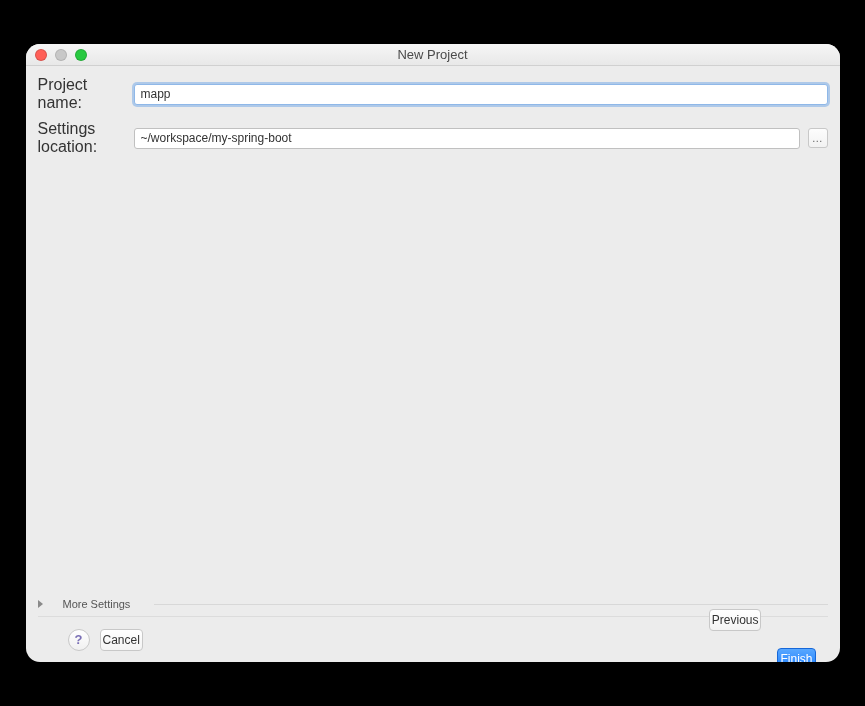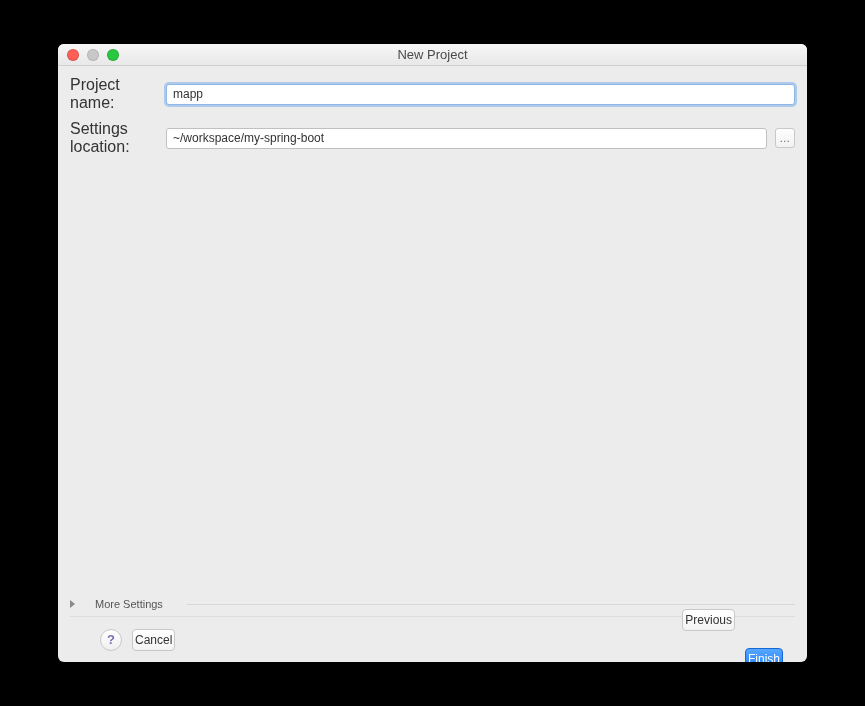--- a/index.html
+++ b/index.html
@@ -11,24 +11,24 @@
       background: #000;
       font-family: -apple-system, "Helvetica Neue", Helvetica, Arial, sans-serif;
       font-size: 12px;
       width: 865px;
       height: 706px;
       display: flex;
       align-items: center;
       justify-content: center;
     }
     .window {
-      width: 749px;
+      width: 814px;
       height: 618px;
       background: #ececec;
-      border-radius: 6px;
+      border-radius: 14px;
       box-shadow: 0 12px 40px rgba(0,0,0,0.5), 0 0 0 1px rgba(0,0,0,0.15);
       display: flex;
       flex-direction: column;
       overflow: hidden;
     }
     .titlebar {
       height: 22px;
       background: linear-gradient(#f6f6f6, #e8e8e8);
       border-bottom: 1px solid #d0d0d0;
       display: flex;
@@ -171,21 +171,21 @@
     }
     .btn-primary {
       background: linear-gradient(#57a7ff, #1e7efc);
       border: 1px solid #1667d8;
       color: #fff;
       margin-top: 39px;
     }
     .footer-right {
       margin-left: auto;
       display: flex;
-      gap: 10px;
+      gap: 16px;
     }
   </style>
 </head>
 <body>
 
 <div class="window">
   <div class="titlebar">
     <div class="traffic-lights">
       <div class="tl tl-close"></div>
       <div class="tl tl-min"></div>

